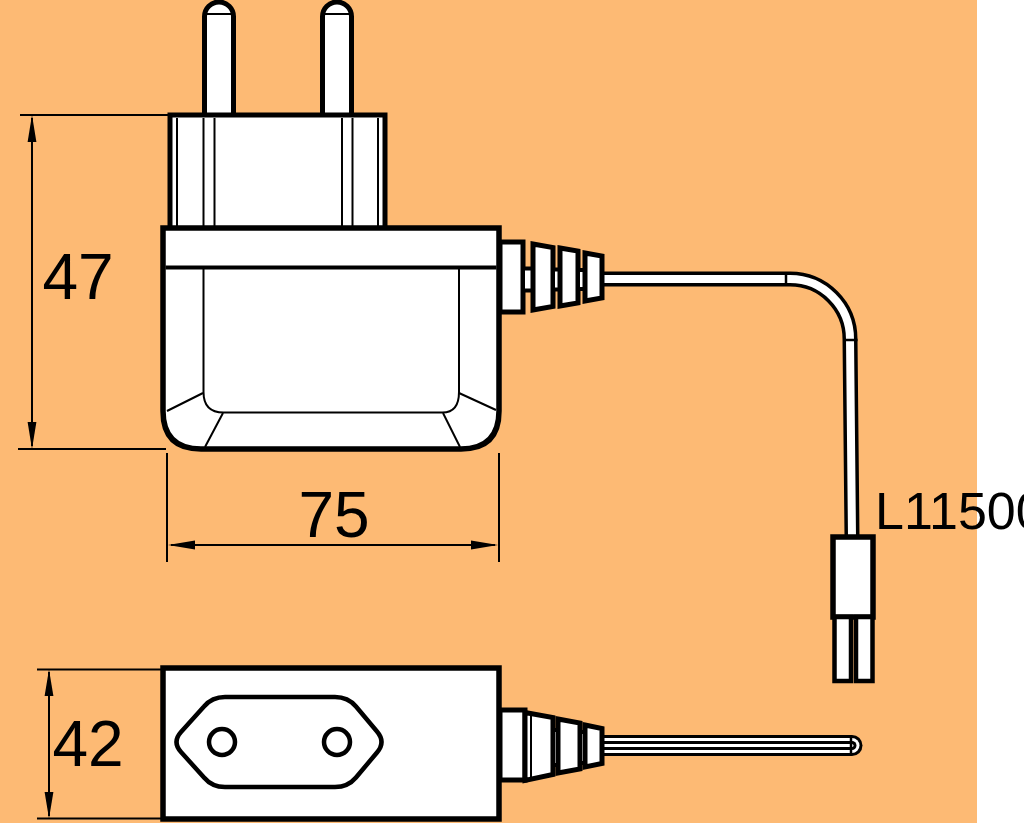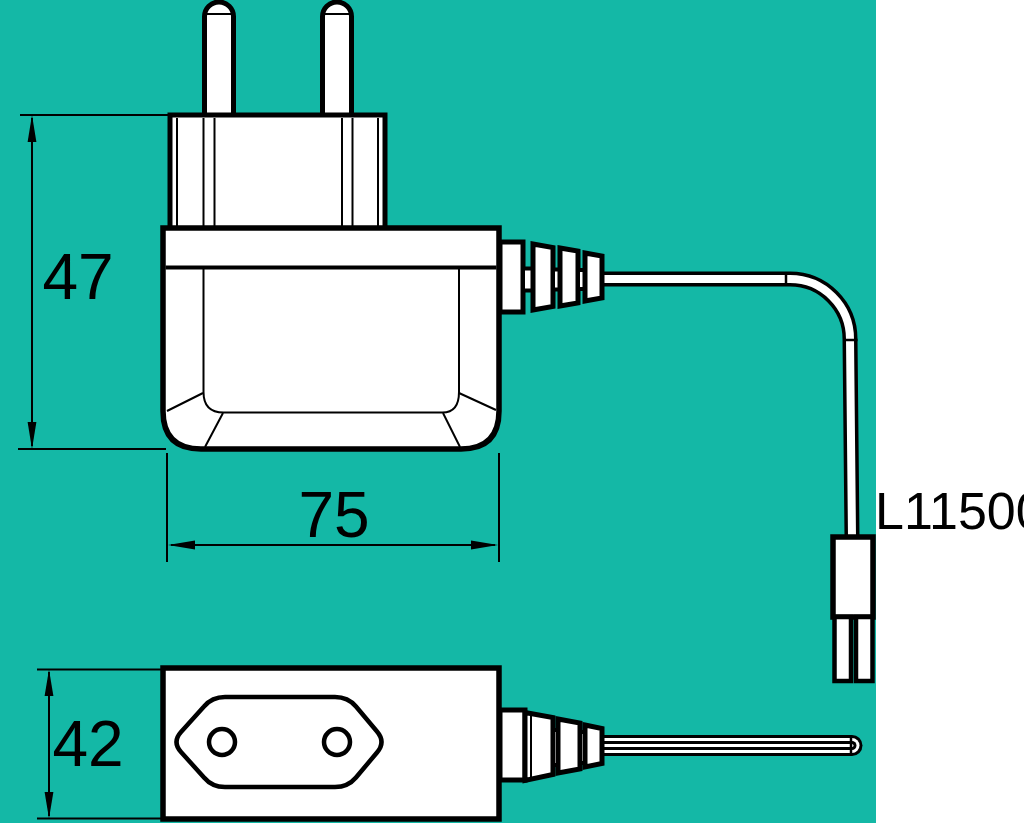--- a/index.html
+++ b/index.html
@@ -6,23 +6,23 @@
     margin: 0;
     padding: 0;
     background: #ffffff;
     width: 1024px;
     height: 823px;
     overflow: hidden;
     font-family: "Liberation Sans", sans-serif;
   }
   .canvas {
     position: relative;
-    width: 876px;
+    width: 977px;
     height: 823px;
-    background: #14b8a6;
+    background: #fdba74;
   }
   svg { display: block; }
   .dim-text {
     font-family: "Liberation Sans", sans-serif;
     font-size: 64px;
     fill: #000000;
   }
   .part-text {
     font-family: "Liberation Sans", sans-serif;
     font-size: 52px;

